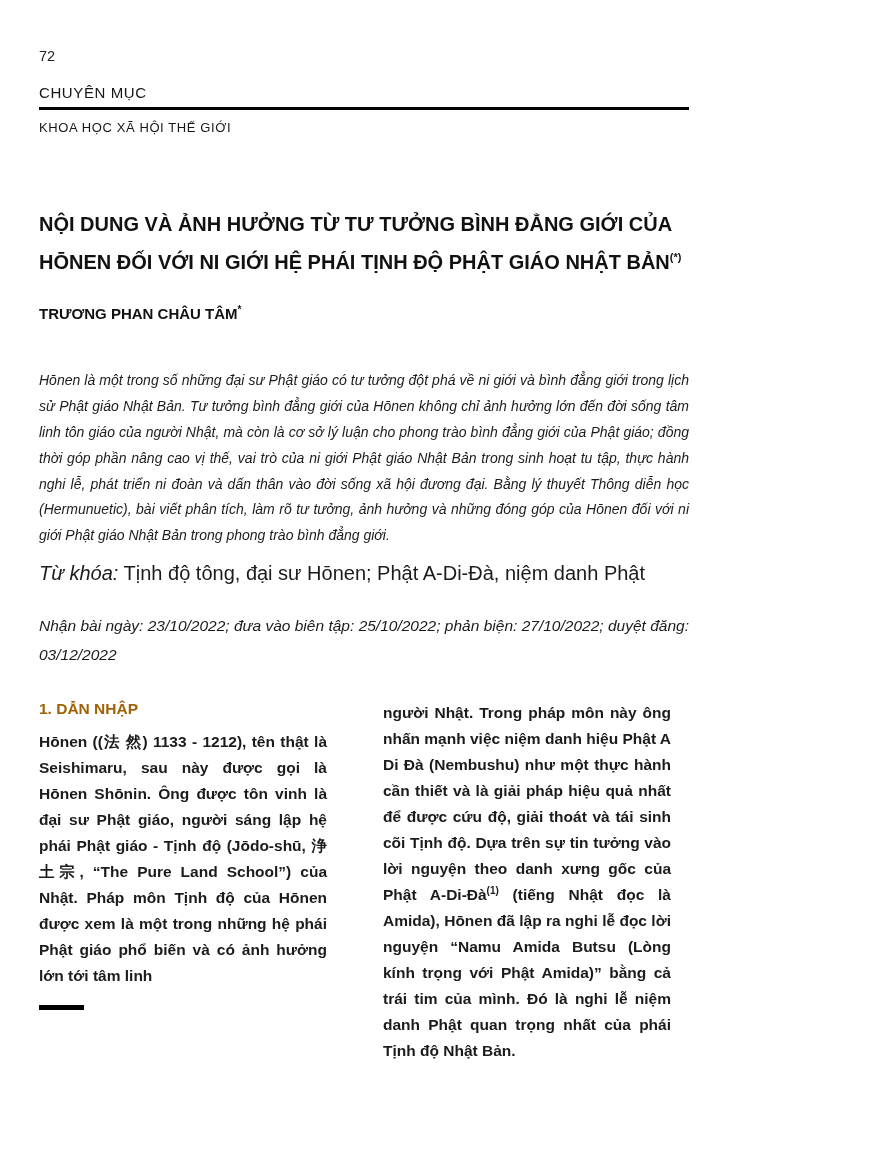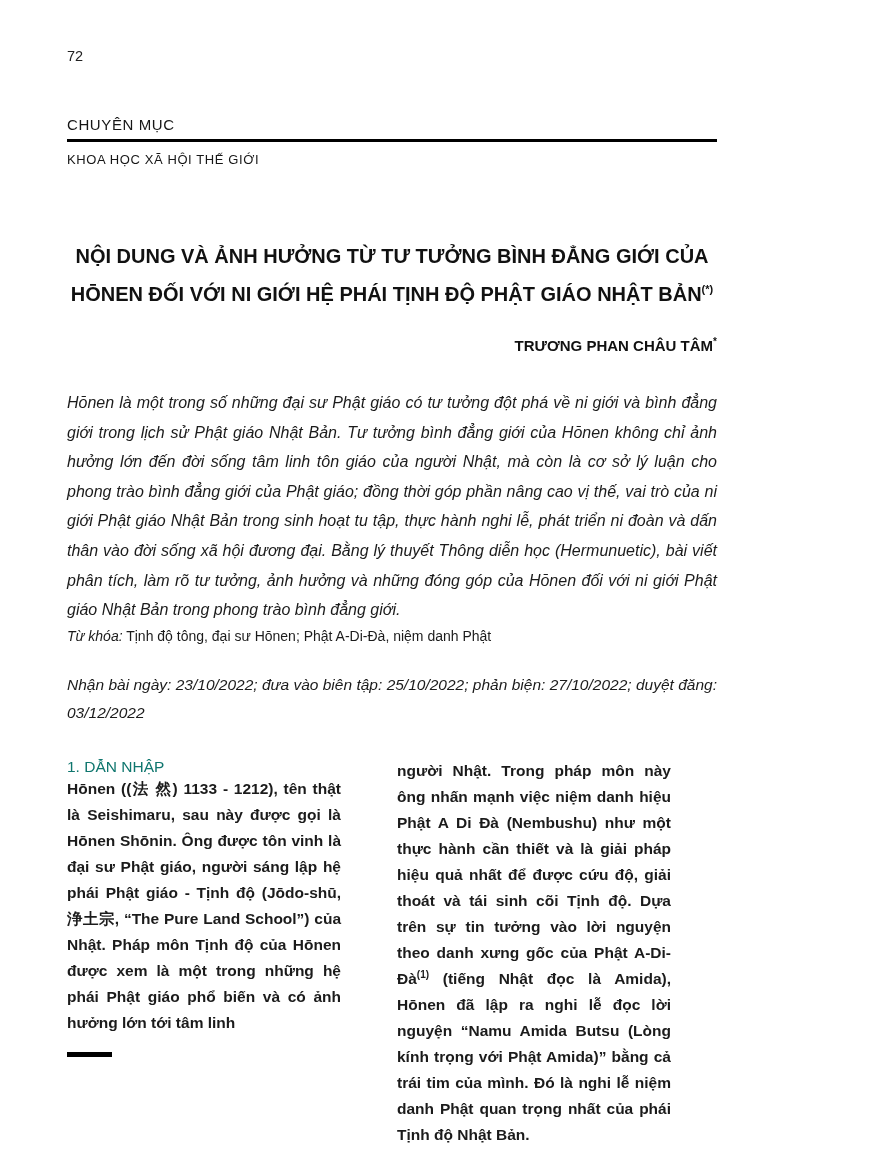--- a/index.html
+++ b/index.html
@@ -7,28 +7,28 @@
   body {
     width: 875px;
     height: 1163px;
     font-family: "Liberation Sans", sans-serif;
     color: #1b1b1b;
     overflow: hidden;
   }
   .page {
     width: 764px;
     height: 1163px;
-    padding: 48px 93px 24px 67px;
+    padding: 48px 93px 24px 39px;
     background: #ffffff;
   }
   .page-number {
     font-size: 14.5px;
     color: #222;
   }
-  .header { margin-top: 52px; }
+  .header { margin-top: 20px; }
   .section-label {
     font-size: 15px;
     letter-spacing: 0.6px;
     color: #161616;
   }
   .header-rule {
     width: 650px;
     height: 3px;
     background: #000;
     margin-top: 6px;
@@ -38,67 +38,68 @@
     letter-spacing: 0.6px;
     margin-top: 10px;
     color: #161616;
   }
   .article-title {
     width: 650px;
     margin-top: 70px;
     font-size: 20px;
     font-weight: bold;
     line-height: 1.9;
-    text-align: center;
+    text-align: left;
     color: #111;
   }
   .article-title sup { font-size: 11px; }
   .author {
     width: 650px;
     margin-top: 24px;
-    text-align: right;
+    text-align: left;
     font-weight: bold;
     font-size: 15px;
     color: #111;
   }
   .author sup { font-size: 10px; }
   .abstract {
     width: 650px;
-    margin-top: 34px;
+    margin-top: 46px;
     font-style: italic;
-    font-size: 16px;
+    font-size: 14px;
     line-height: 1.85;
     text-align: justify;
   }
   .keywords {
     width: 650px;
-    font-size: 14px;
+    margin-top: 7px;
+    font-size: 20px;
     line-height: 1.7;
   }
   .kw-label { font-style: italic; }
   .dates {
     width: 650px;
     margin-top: 22px;
     font-style: italic;
     font-size: 15.5px;
     line-height: 1.85;
     text-align: justify;
   }
   .columns {
     display: flex;
     gap: 56px;
     margin-top: 30px;
     align-items: flex-start;
   }
   .col { width: 330px; }
   .section-heading {
     font-size: 15.5px;
-    font-weight: normal;
-    margin-bottom: 0;
-    color: #0f766e;
+    font-weight: bold;
+    margin-bottom: 11px;
+    color: #a16207;
   }
   .body-text {
     font-size: 15.5px;
     line-height: 1.68;
     text-align: justify;
     font-weight: bold;
   }
   .body-text sup { font-size: 10px; }
   .footnote-area { margin-top: 16px; }
   .footnote-rule {

